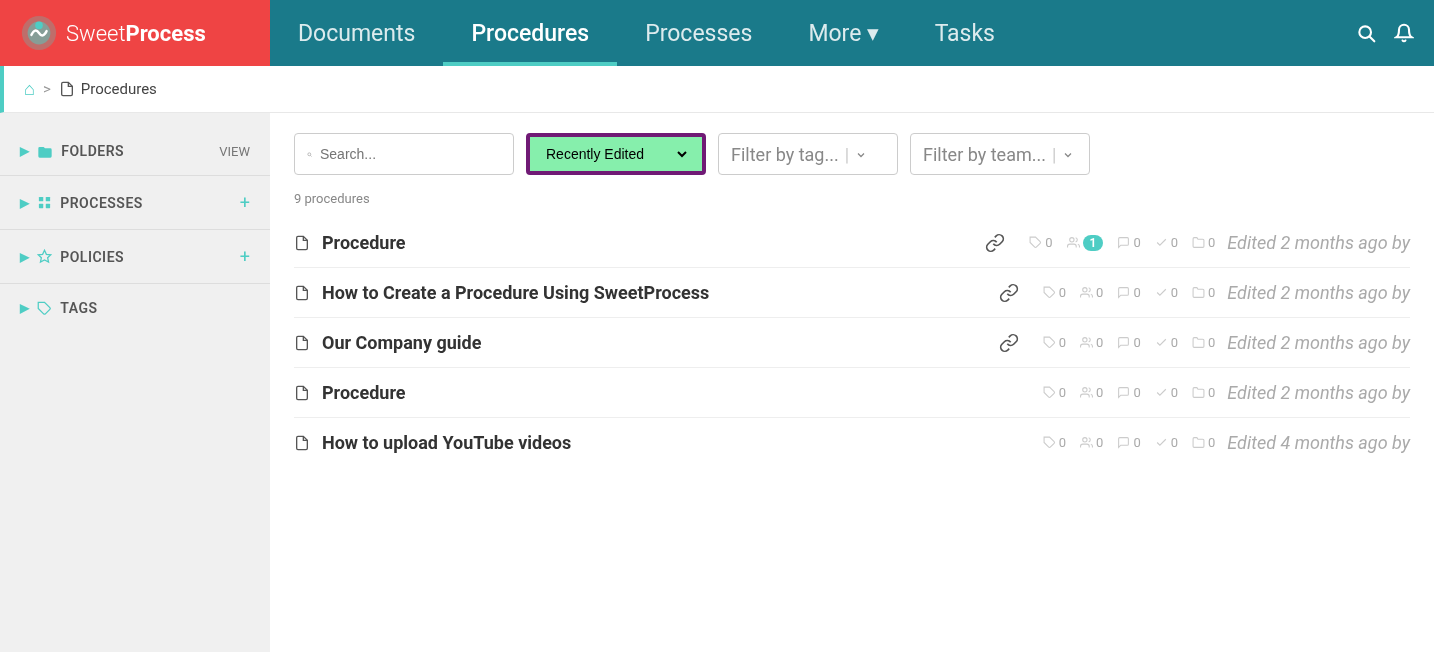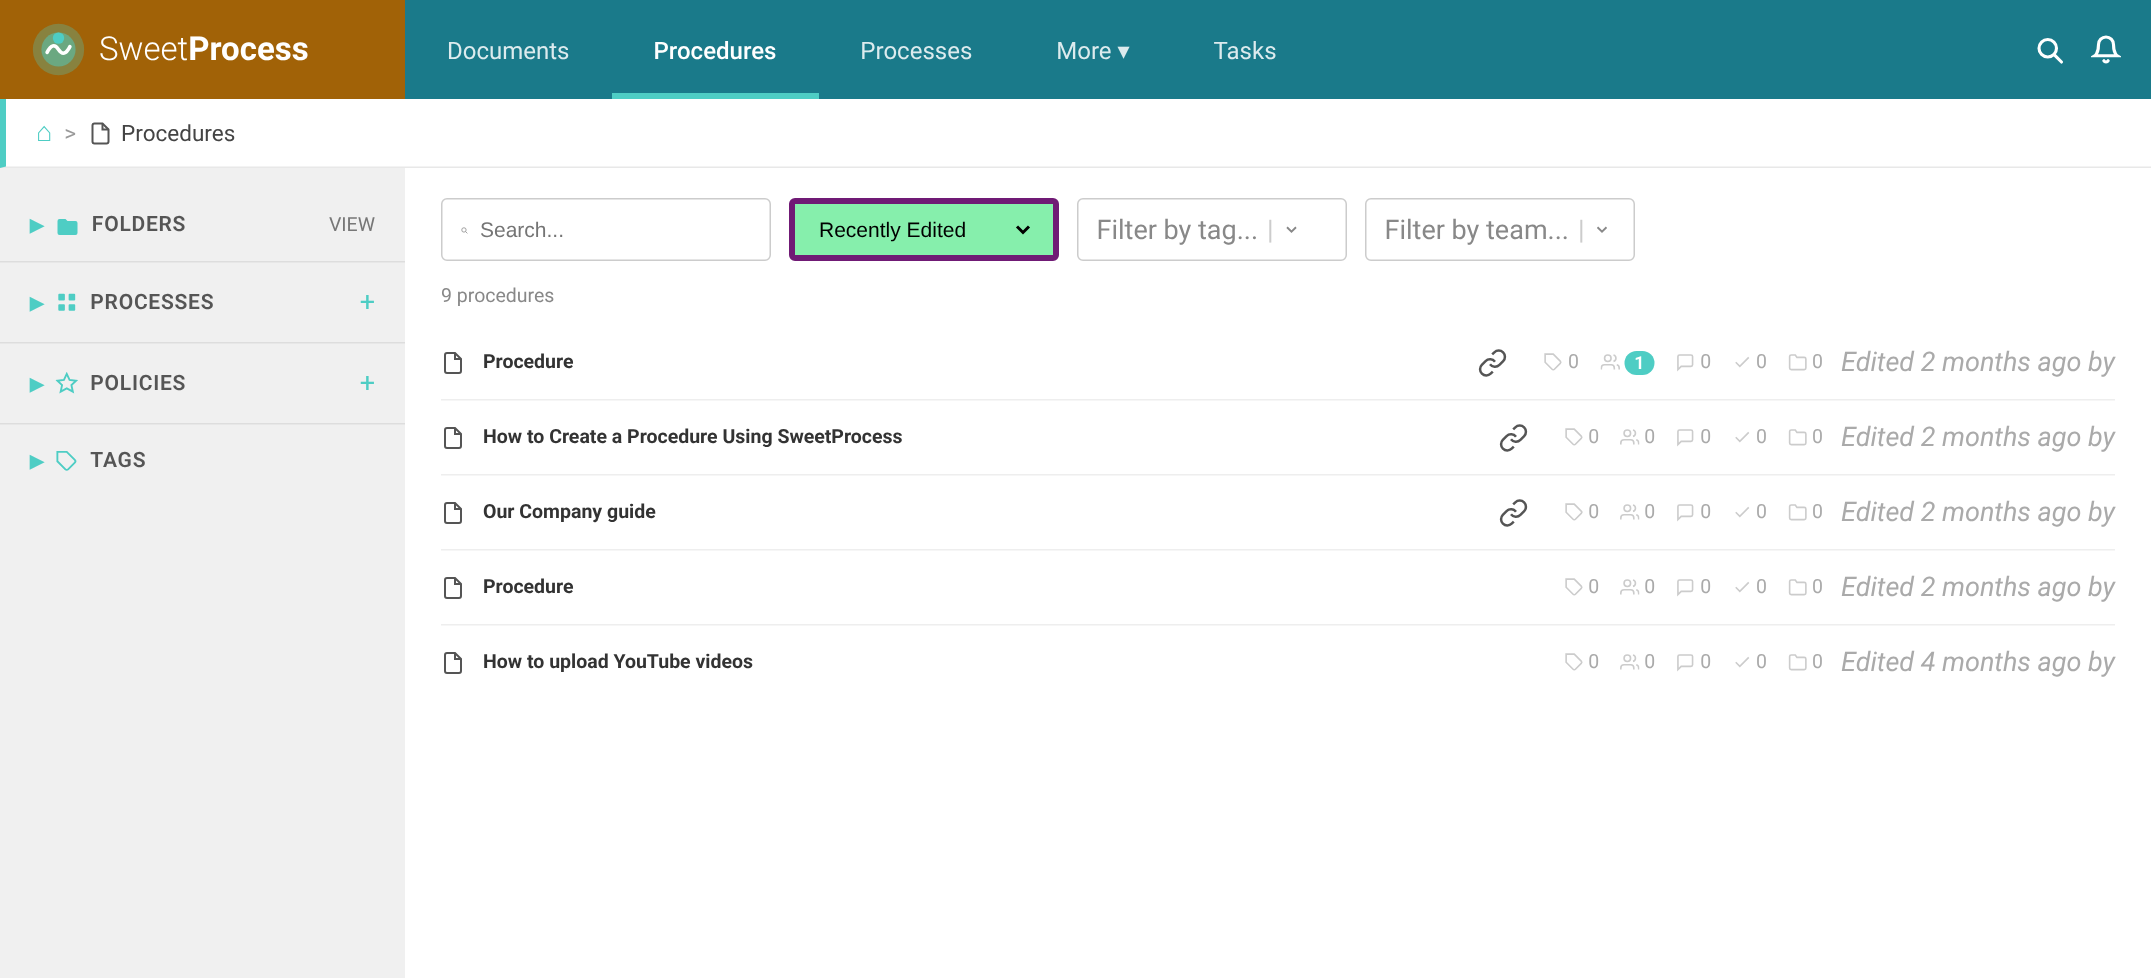--- a/index.html
+++ b/index.html
@@ -7,21 +7,21 @@
 
     
     .top-nav {
       background: #1a7a8a;
       display: flex;
       align-items: stretch;
       height: 66px;
       padding: 0;
     }
     .logo-area {
-      background: #a16207;
+      background: #ef4444;
       display: flex;
       align-items: center;
       padding: 0 20px;
       min-width: 270px;
       gap: 8px;
     }
     .logo-icon {
       width: 38px;
       height: 38px;
     }
@@ -36,21 +36,21 @@
     .nav-items {
       display: flex;
       align-items: stretch;
       flex: 1;
     }
     .nav-item {
       display: flex;
       align-items: center;
       padding: 0 28px;
       color: rgba(255,255,255,0.85);
-      font-size: 16px;
+      font-size: 23px;
       cursor: pointer;
       position: relative;
       text-decoration: none;
       white-space: nowrap;
     }
     .nav-item.active {
       color: white;
       font-weight: 500;
     }
     .nav-item.active::after {
@@ -212,21 +212,21 @@
       display: flex;
       align-items: center;
       padding: 14px 0;
       border-bottom: 1px solid #eee;
       gap: 12px;
     }
     .procedure-row:last-child { border-bottom: none; }
     .proc-icon { color: #555; font-size: 16px; flex-shrink: 0; }
     .proc-name {
       font-weight: 700;
-      font-size: 13px;
+      font-size: 18px;
       color: #333;
       flex: 1;
     }
     .proc-link-icon {
       color: #555;
       font-size: 18px;
       cursor: pointer;
       margin-right: 12px;
     }
     .proc-stats {

